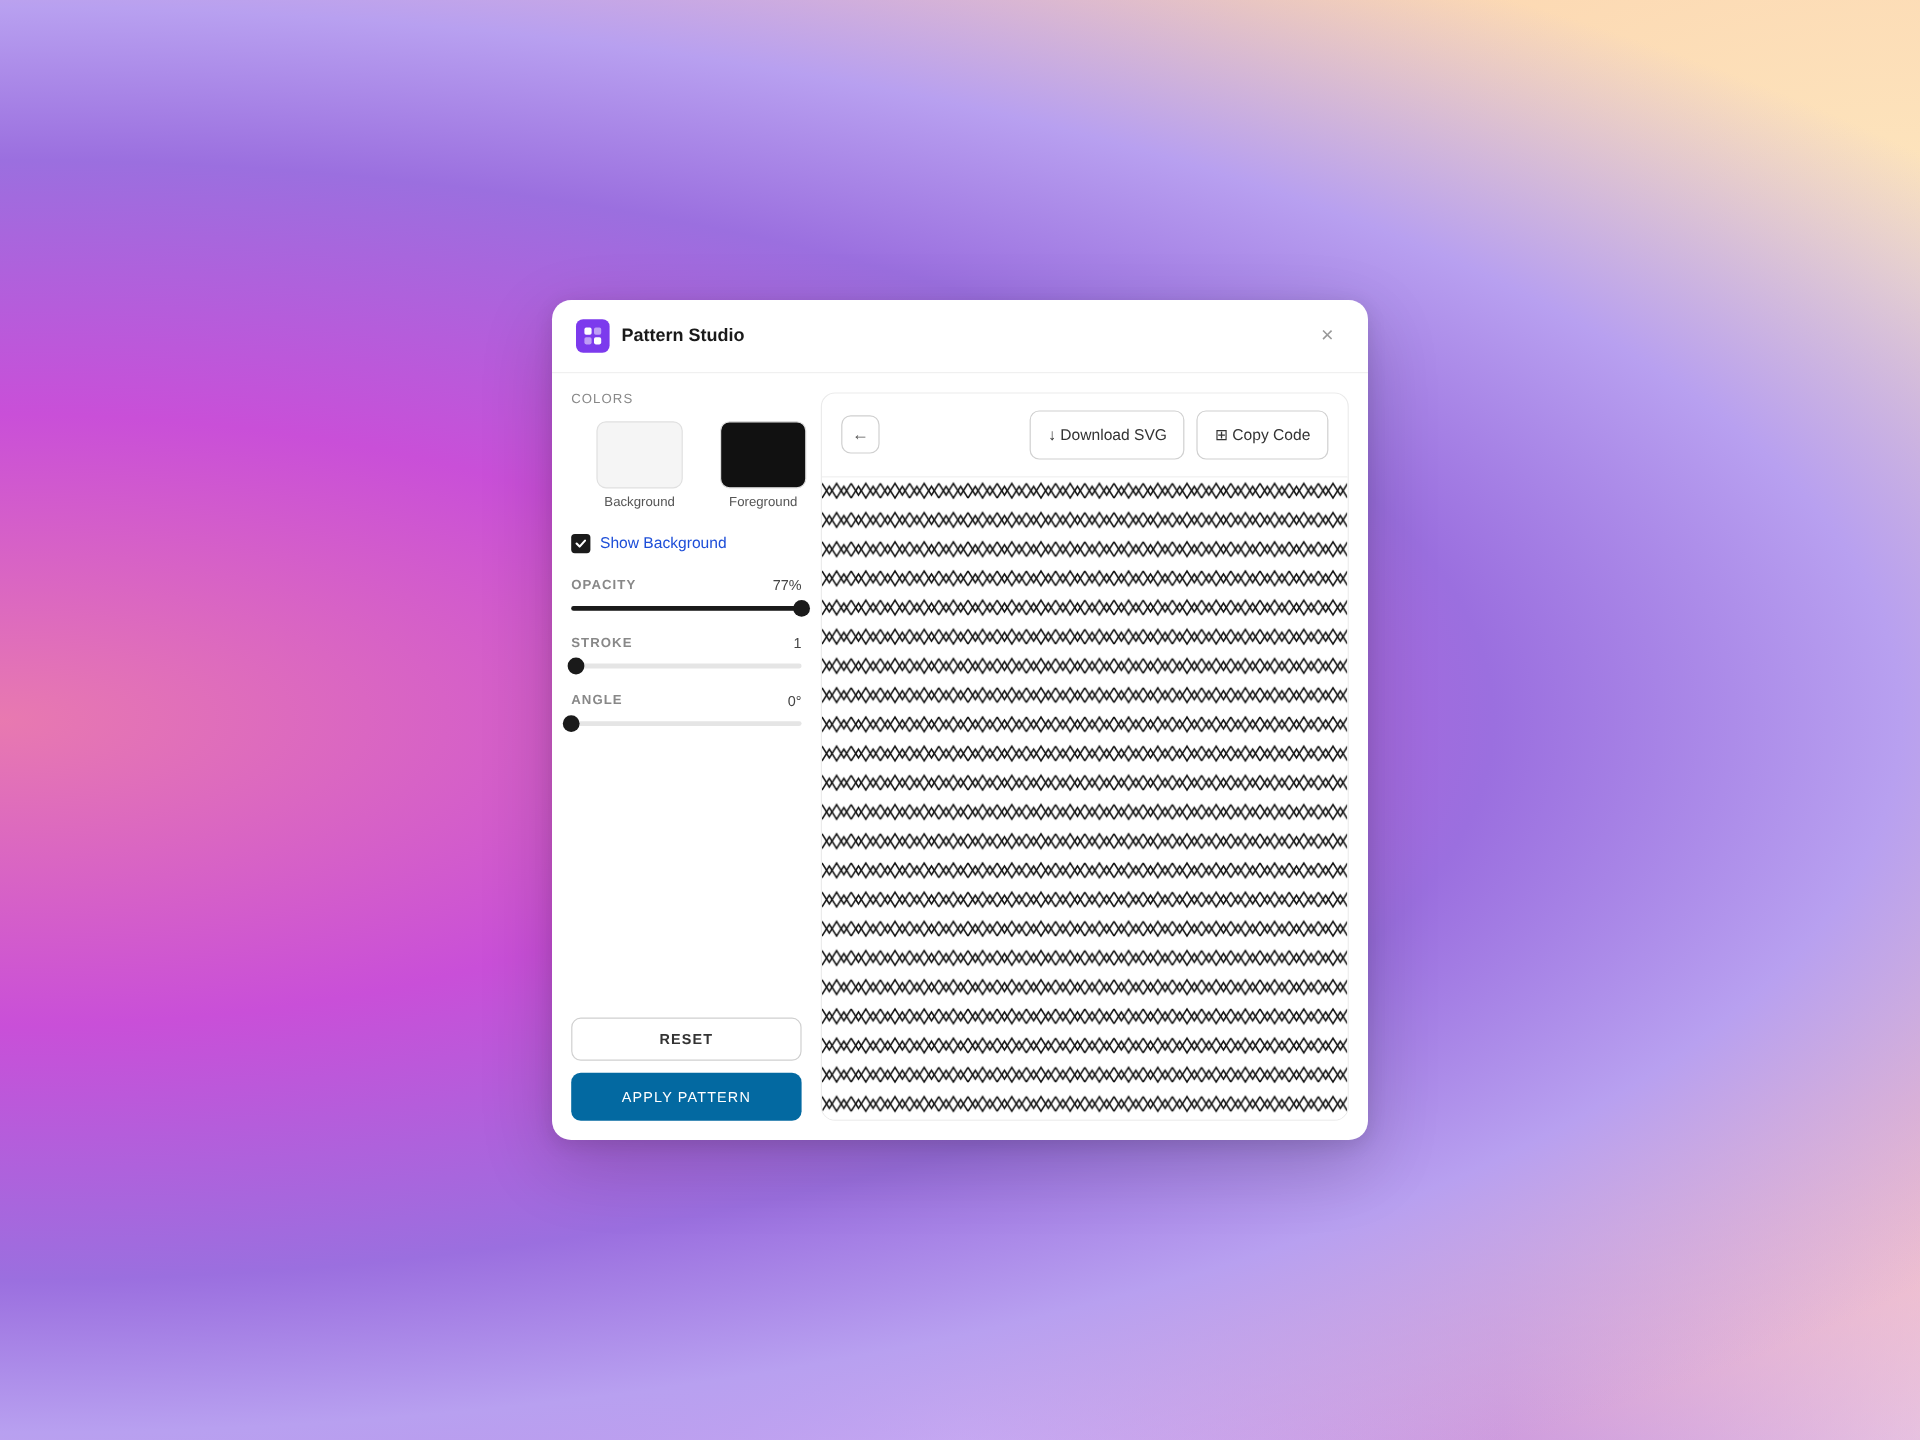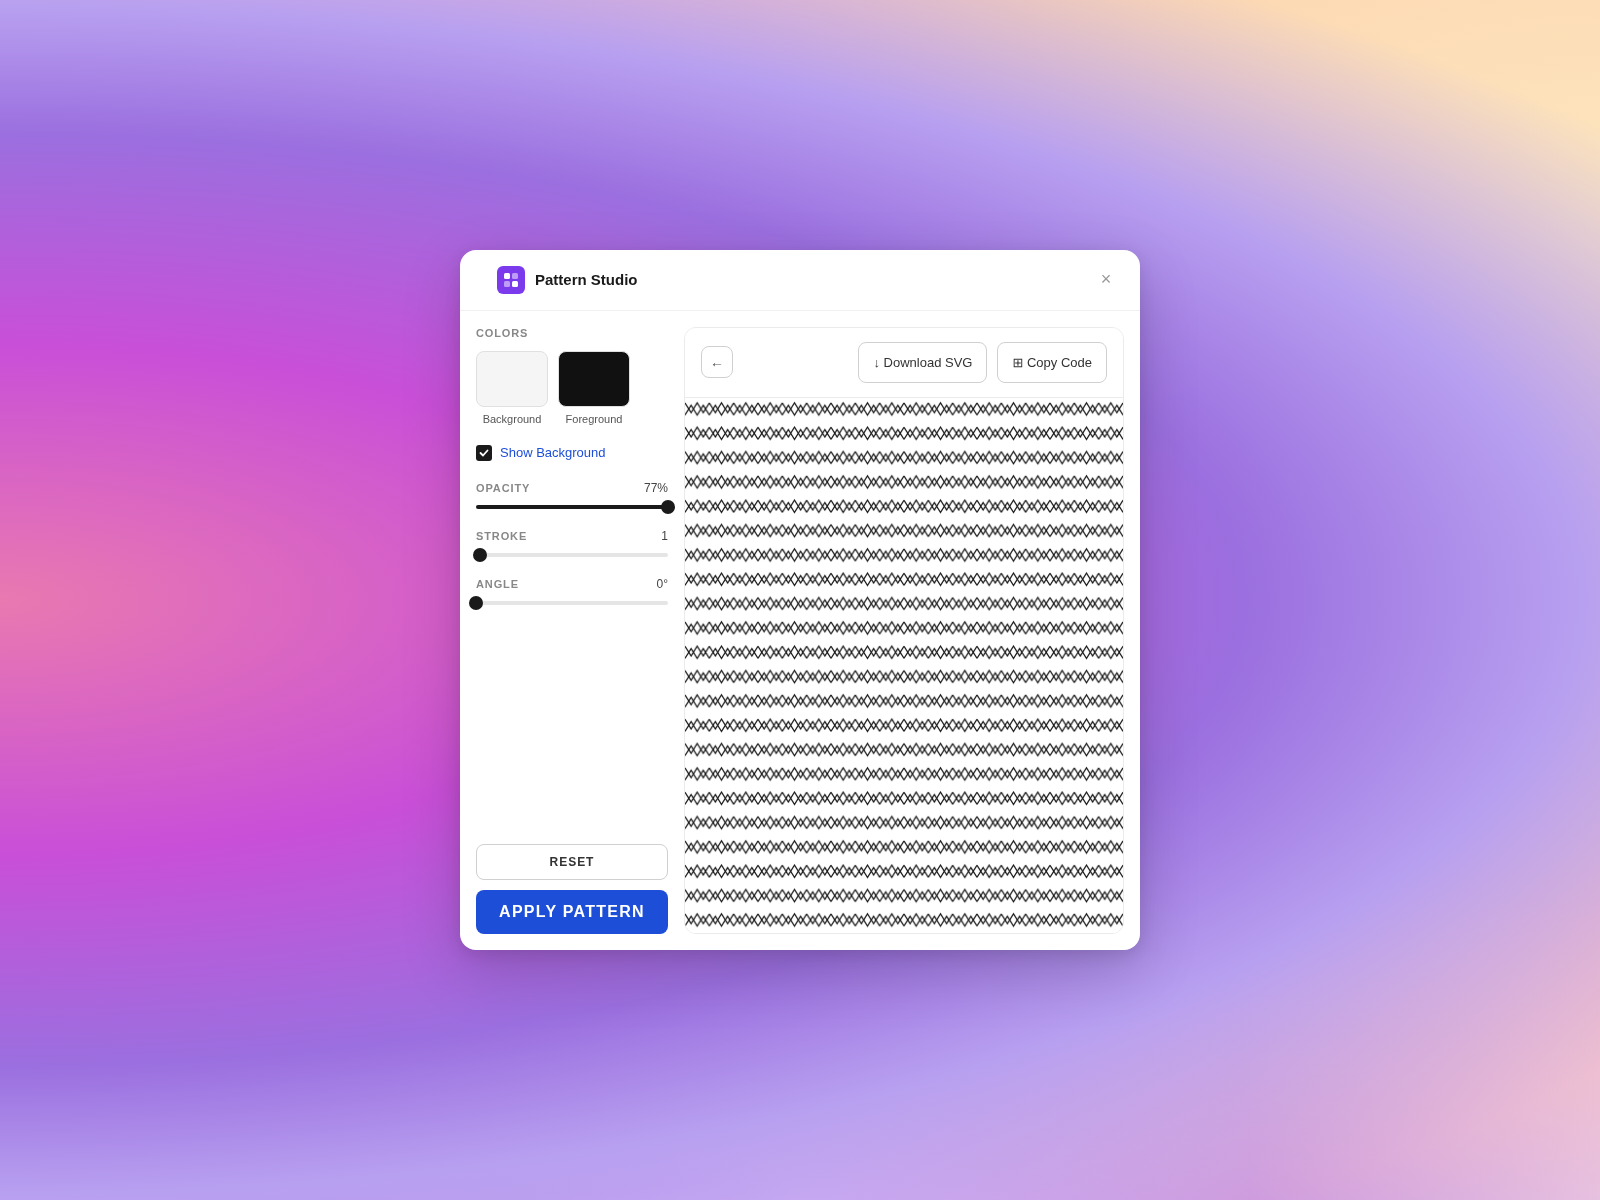--- a/index.html
+++ b/index.html
@@ -42,21 +42,20 @@
       align-items: center;
       justify-content: space-between;
       padding: 16px 20px;
       border-bottom: 1px solid #f0f0f0;
     }
 
     .dialog-title-group {
       display: flex;
       align-items: center;
       gap: 10px;
-      margin-left: 17px;
     }
 
     .app-icon {
       width: 28px;
       height: 28px;
       background: #7c3aed;
       border-radius: 6px;
       display: flex;
       align-items: center;
       justify-content: center;
@@ -99,37 +98,38 @@
     .left-panel {
       width: 192px;
       flex-shrink: 0;
       display: flex;
       flex-direction: column;
       gap: 20px;
     }
 
     .section-label {
       font-size: 11px;
-      font-weight: 700;
+      font-weight: 400;
       letter-spacing: 0.08em;
       color: #888;
       text-transform: uppercase;
       margin-bottom: 12px;
     }
 
     .color-swatches {
       display: flex;
       gap: 10px;
     }
 
     .color-swatch-group {
       display: flex;
       flex-direction: column;
       align-items: center;
       gap: 6px;
+      margin-left: 21px;
     }
 
     .color-swatch {
       width: 72px;
       height: 56px;
       border-radius: 8px;
       border: 1px solid #e0e0e0;
       cursor: pointer;
     }
 
@@ -229,26 +229,26 @@
       font-size: 12px;
       font-weight: 700;
       letter-spacing: 0.08em;
       text-transform: uppercase;
       cursor: pointer;
       color: #333;
       width: 100%;
     }
 
     .btn-apply {
-      background: #1d4ed8;
+      background: #0369a1;
       border: none;
       border-radius: 8px;
       padding: 13px;
-      font-size: 16px;
-      font-weight: 700;
+      font-size: 12px;
+      font-weight: 400;
       letter-spacing: 0.08em;
       text-transform: uppercase;
       cursor: pointer;
       color: #fff;
       width: 100%;
     }
 
     .bottom-buttons {
       display: flex;
       flex-direction: column;

